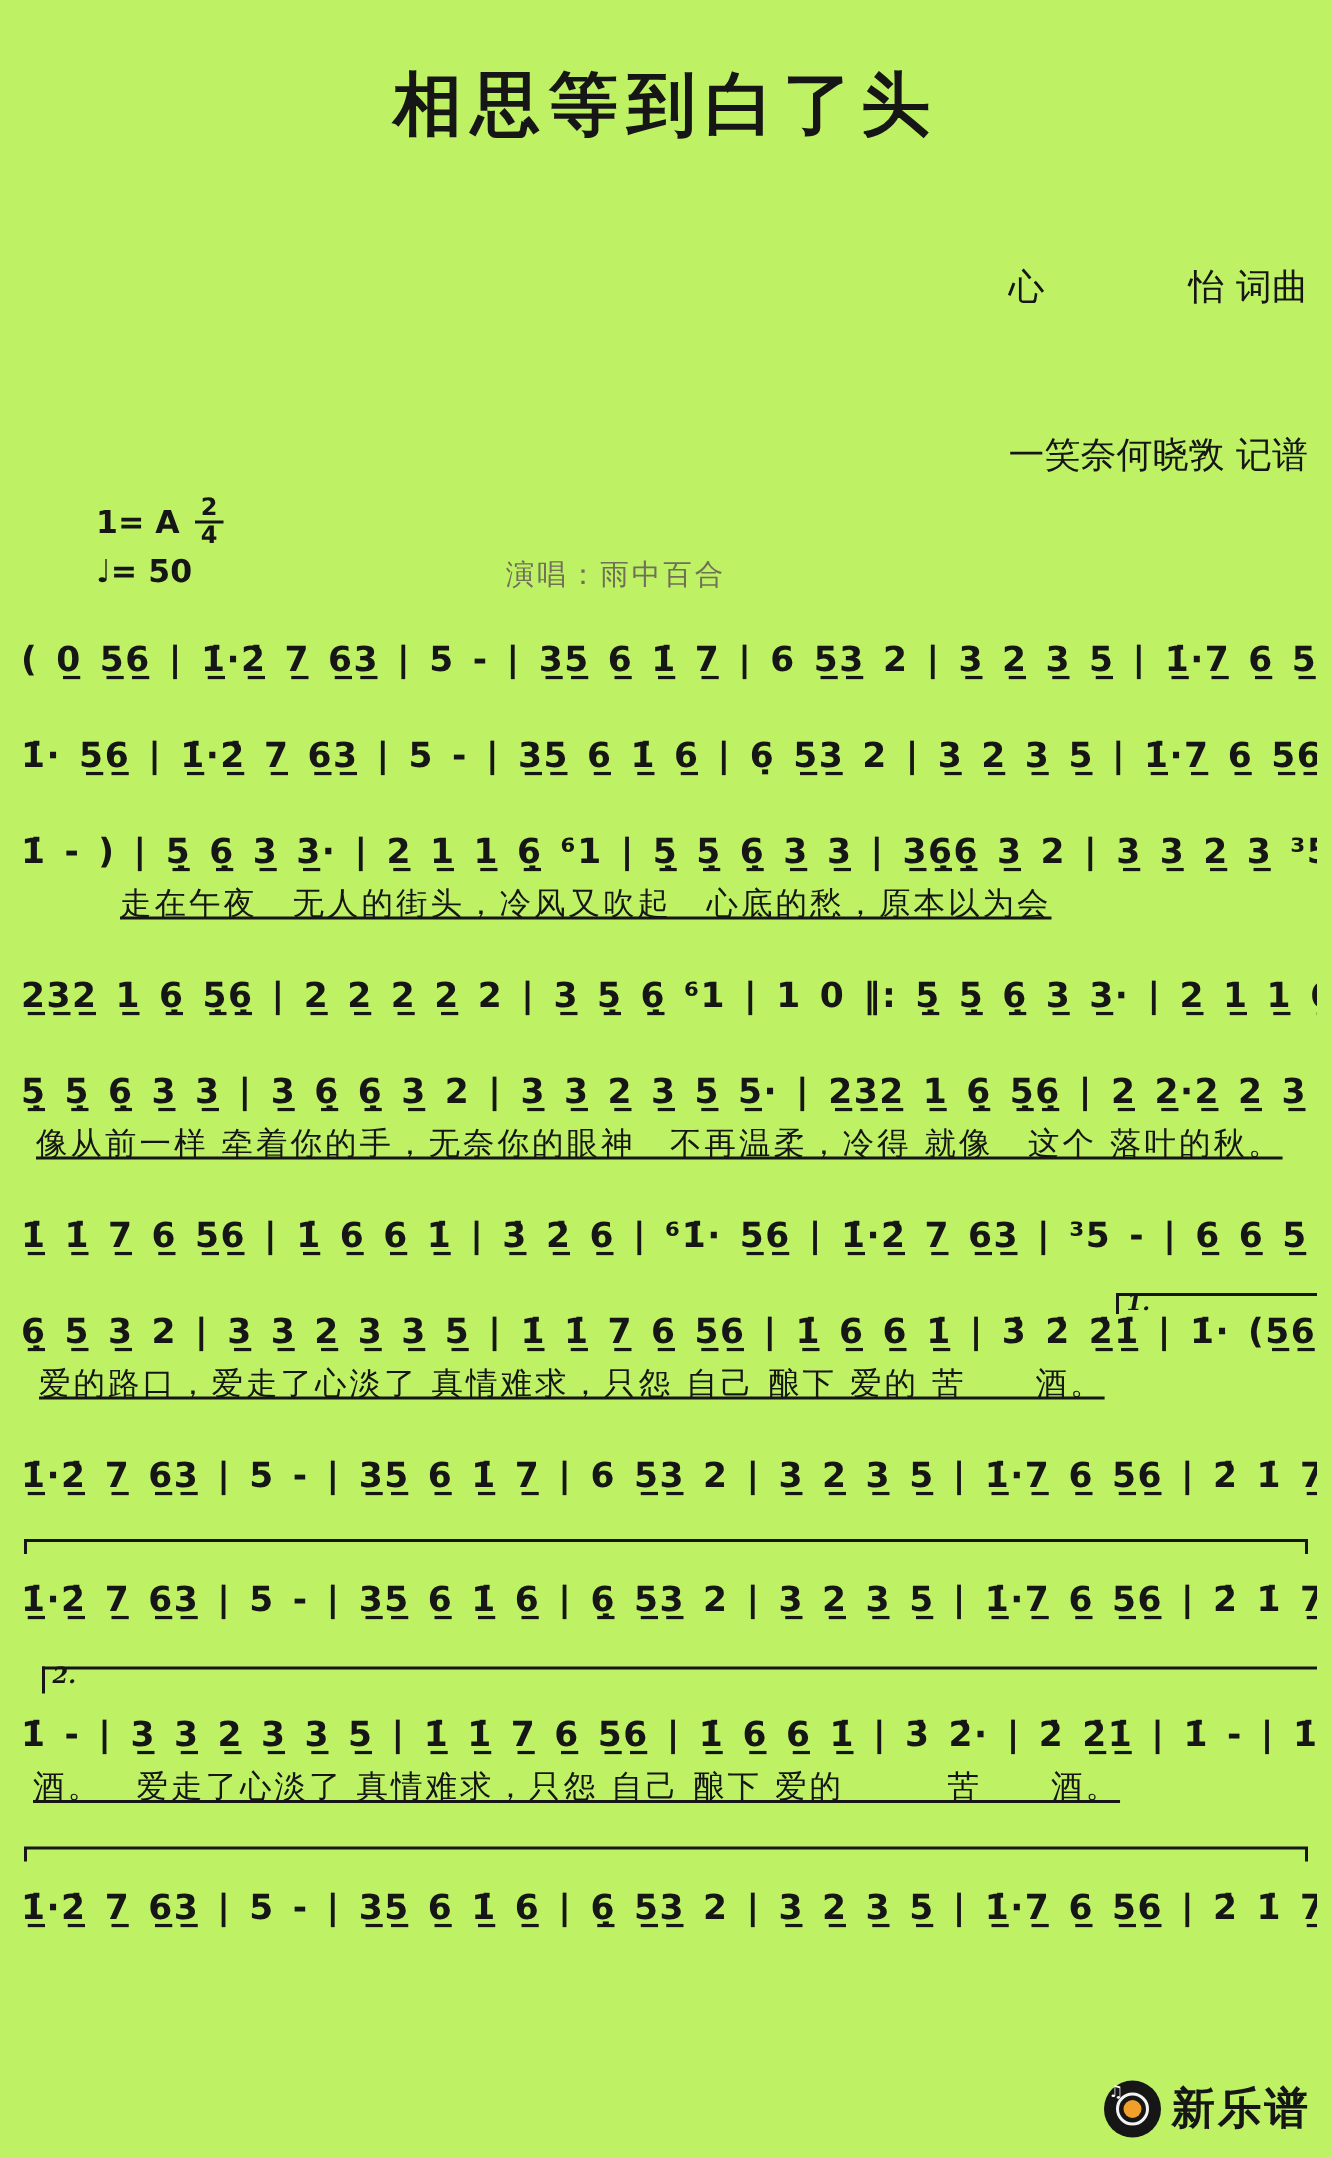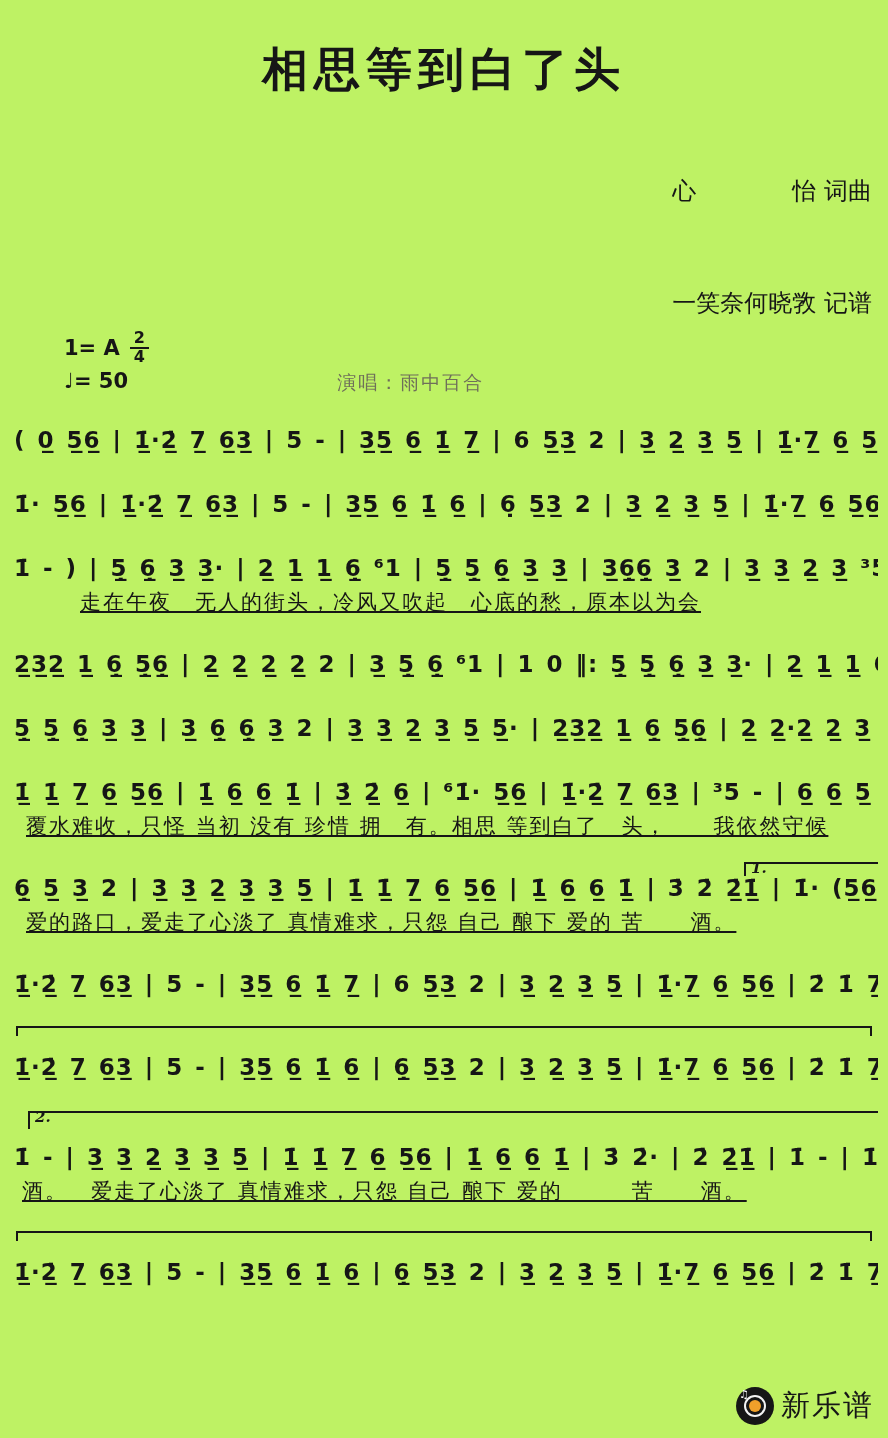--- a/index.html
+++ b/index.html
@@ -55,21 +55,21 @@
     position:relative;margin:24px 10px -16px 28px;height:16px;
     border-top:2px solid #161616;border-left:2px solid #161616;
   }
   .logo{position:absolute;right:14px;bottom:12px;display:flex;align-items:center;gap:7px;}
   .vinyl{width:38px;height:38px;border-radius:50%;background:#161616;position:relative;flex:0 0 auto;}
   .vinyl::before{content:"";position:absolute;inset:8px;border:2px solid #ffffff;
     border-radius:50%;opacity:.95;}
   .vinyl::after{content:"";position:absolute;left:50%;top:50%;width:12px;height:12px;
     margin:-6px 0 0 -6px;border-radius:50%;background:#f0a02a;}
   .vinyl-note{position:absolute;left:3px;top:1px;color:#fff;font-size:11px;z-index:2;}
-  .logo-text{font-size:29px;font-weight:normal;letter-spacing:2px;}
+  .logo-text{font-size:29px;font-weight:bold;letter-spacing:2px;}
 </style>
 </head>
 <body>
 
 <div class="page">
 
   <div class="title">相思等到白了头</div>
 
   <div class="meta">
     <div class="meta-left">
@@ -96,24 +96,24 @@
     <div class="music-line">( 0̲ 5̲6̲ | 1̲̇·2̲̇ 7̲ 6̲3̲ | 5 - | 3̲5̲ 6̲ 1̲̇ 7̲ | 6 5̲3̲ 2 | 3̲ 2̲ 3̲ 5̲ | 1̲̇·7̲ 6̲ 5̲6̲ | 2̇ 1̇ 7̲ |</div>
 
     <div class="music-line">1̇· 5̲6̲ | 1̲̇·2̲̇ 7̲ 6̲3̲ | 5 - | 3̲5̲ 6̲ 1̲̇ 6̲ | 6̣ 5̲3̲ 2 | 3̲ 2̲ 3̲ 5̲ | 1̲̇·7̲ 6̲ 5̲6̲ | 2̇ 1̇ 7̲ | 1̇ - |</div>
 
     <div class="music-line">1̇ - ) | 5̣̲ 6̣̲ 3̲ 3̲· | 2̲ 1̲ 1̲ 6̣̲ ⁶1 | 5̣̲ 5̣̲ 6̣̲ 3̲ 3̲ | 3̲6̣̲6̣̲ 3̲ 2 | 3̲ 3̲ 2̲ 3̲ ³5 |</div>
     <div class="lyric-line" style="padding-left:70px">走在午夜　无人的街头，冷风又吹起　心底的愁，原本以为会</div>
 
     <div class="music-line">2̲3̲2̲ 1̲ 6̣̲ 5̣̲6̣̲ | 2̲ 2̲ 2̲ 2̲ 2 | 3̲ 5̣̲ 6̣̲ ⁶1 | 1 0 ‖: 5̣̲ 5̣̲ 6̣̲ 3̲ 3̲· | 2̲ 1̲ 1̲ 6̣̲ ⁶1 |</div>
 
     <div class="music-line">5̣̲ 5̣̲ 6̣̲ 3̲ 3̲ | 3̲ 6̣̲ 6̣̲ 3̲ 2 | 3̲ 3̲ 2̲ 3̲ 5̲ 5̲· | 2̲3̲2̲ 1̲ 6̣̲ 5̣̲6̣̲ | 2̲ 2̲·2̲ 2̲ 3̲ | 5̣̲ 5̣̲ 6̣̲ 1 |</div>
+    <div class="lyric-line" style="padding-left:14px">像从前一样 牵着你的手，无奈你的眼神　不再温柔，冷得 就像　这个 落叶的秋。</div>
 
 
     <div class="music-line">1̲̇ 1̲̇ 7̲ 6̲ 5̲6̲ | 1̲̇ 6̲ 6̲ 1̲̇ | 3̲̇ 2̲̇ 6̲ | ⁶1̇· 5̲6̲ | 1̲̇·2̲̇ 7̲ 6̲3̲ | ³5 - | 6̲ 6̲ 5̲ 6̲ 5̲ |</div>
-    <div class="lyric-line" style="padding-left:16px">覆水难收，只怪 当初 没有 珍惜 拥　有。相思 等到白了　头，　　我依然守候</div>
 
     <div class="line-wrap">
       <div class="volta-first">
         <span class="vlabel">1.</span>
       </div>
       <div class="music-line">6̣̲ 5̲ 3̲ 2 | 3̲ 3̲ 2̲ 3̲ 3̲ 5̲ | 1̲̇ 1̲̇ 7̲ 6̲ 5̲6̲ | 1̲̇ 6̲ 6̲ 1̲̇ | 3̇ 2̇ 2̲̇1̲̇ | 1̇· (5̲6̲ |</div>
     </div>
     <div class="lyric-line" style="padding-left:16px">爱的路口，爱走了心淡了 真情难求，只怨 自己 酿下 爱的 苦　　酒。</div>
 
     <div class="music-line">1̲̇·2̲̇ 7̲ 6̲3̲ | 5 - | 3̲5̲ 6̲ 1̲̇ 7̲ | 6 5̲3̲ 2 | 3̲ 2̲ 3̲ 5̲ | 1̲̇·7̲ 6̲ 5̲6̲ | 2̇ 1̇ 7̲ | 1̇· 5̲6̲ |</div>

